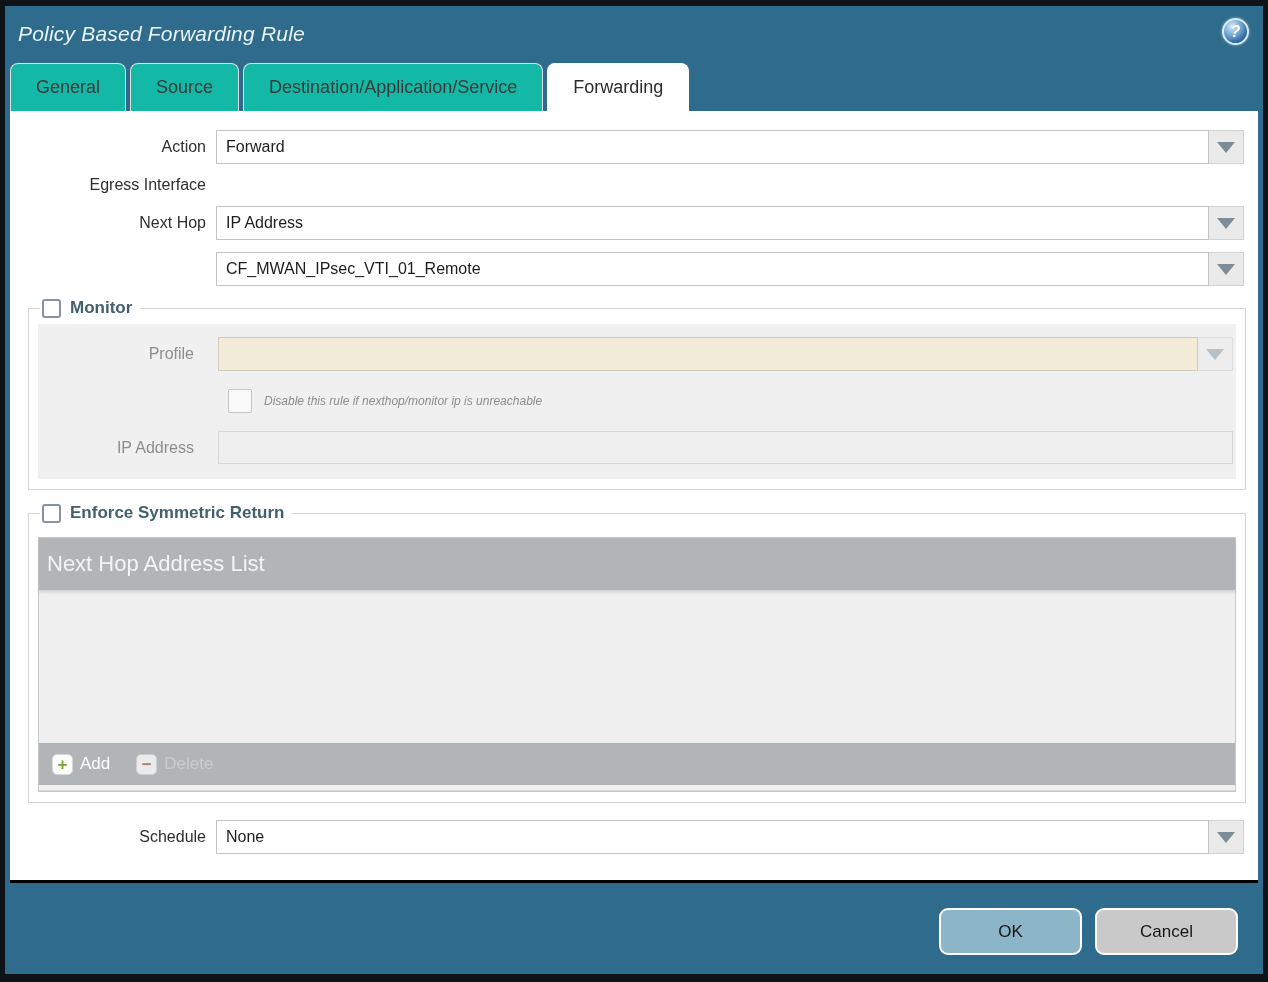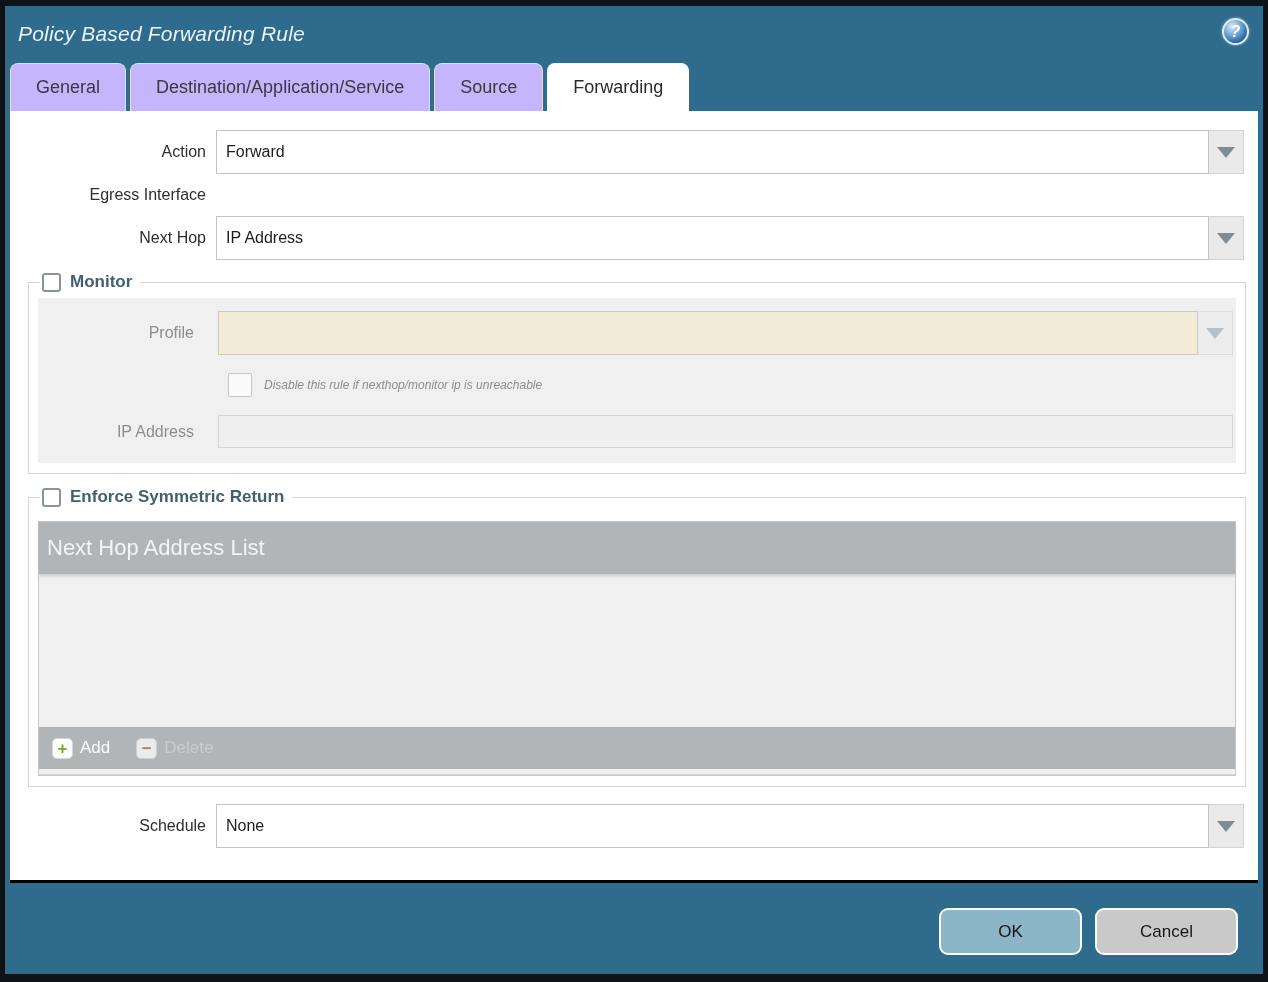--- a/index.html
+++ b/index.html
@@ -34,21 +34,21 @@
   }
   
   .tabs {
     flex:0 0 auto; height:49px;
     display:flex; align-items:flex-end; gap:4px;
     padding-left:5px;
   }
   .tab {
     height:48px; padding:0 25px;
     display:flex; align-items:center;
-    background:#c4b5fd; color:#3a3a3a;
+    background:#14b8a6; color:#3a3a3a;
     font-size:18px;
     border-radius:8px 8px 0 0;
     border:1px solid #dfdfdf; border-bottom:none;
     cursor:pointer; white-space:nowrap;
   }
   .tab.active {
     background:#ffffff; color:#2b2b2b;
     border-color:#ffffff;
   }
   
@@ -59,21 +59,21 @@
     border-bottom:3px solid #000000;
     padding-top:19px;
     overflow:hidden;
   }
   .row { display:flex; align-items:center; margin:0 14px 12px 0; }
   .row-label {
     width:206px; flex:0 0 auto;
     text-align:right; padding-right:10px;
     font-size:16px; color:#2e2e2e;
   }
-  .combo { flex:1; display:flex; height:44px; }
+  .combo { flex:1; display:flex; height:34px; }
   .combo-input {
     flex:1; display:flex; align-items:center;
     background:#ffffff; border:1px solid #c3c3c3;
     font-size:16px; color:#1d1d1d; padding:0 9px;
   }
   .combo-btn {
     flex:0 0 35px; background:#eaeaea; border:1px solid #d3d3d3; border-left:none;
     display:flex; align-items:center; justify-content:center; cursor:pointer;
   }
   .caret {
@@ -160,22 +160,22 @@
 
 <div class="dialog">
 
   <div class="titlebar">
     <span>Policy Based Forwarding Rule</span>
     <span class="help-icon">?</span>
   </div>
 
   <div class="tabs">
     <div class="tab">General</div>
+    <div class="tab">Source</div>
     <div class="tab">Destination/Application/Service</div>
-    <div class="tab">Source</div>
     <div class="tab active">Forwarding</div>
   </div>
 
   <div class="content">
 
     <div class="row">
       <div class="row-label">Action</div>
       <div class="combo">
         <div class="combo-input">Forward</div>
         <div class="combo-btn">
@@ -191,20 +191,29 @@
     <div class="row">
       <div class="row-label">Next Hop</div>
       <div class="combo">
         <div class="combo-input">IP Address</div>
         <div class="combo-btn">
           <span class="caret"></span>
         </div>
       </div>
     </div>
 
+    <div class="row">
+      <div class="row-label"></div>
+      <div class="combo">
+        <div class="combo-input">CF_MWAN_IPsec_VTI_01_Remote</div>
+        <div class="combo-btn">
+          <span class="caret"></span>
+        </div>
+      </div>
+    </div>
 
     <fieldset>
       <legend>
         <span class="checkbox"></span>
         <span>Monitor</span>
       </legend>
       <div class="panel">
 
         <div class="m-row">
           <div class="m-label">Profile</div>

